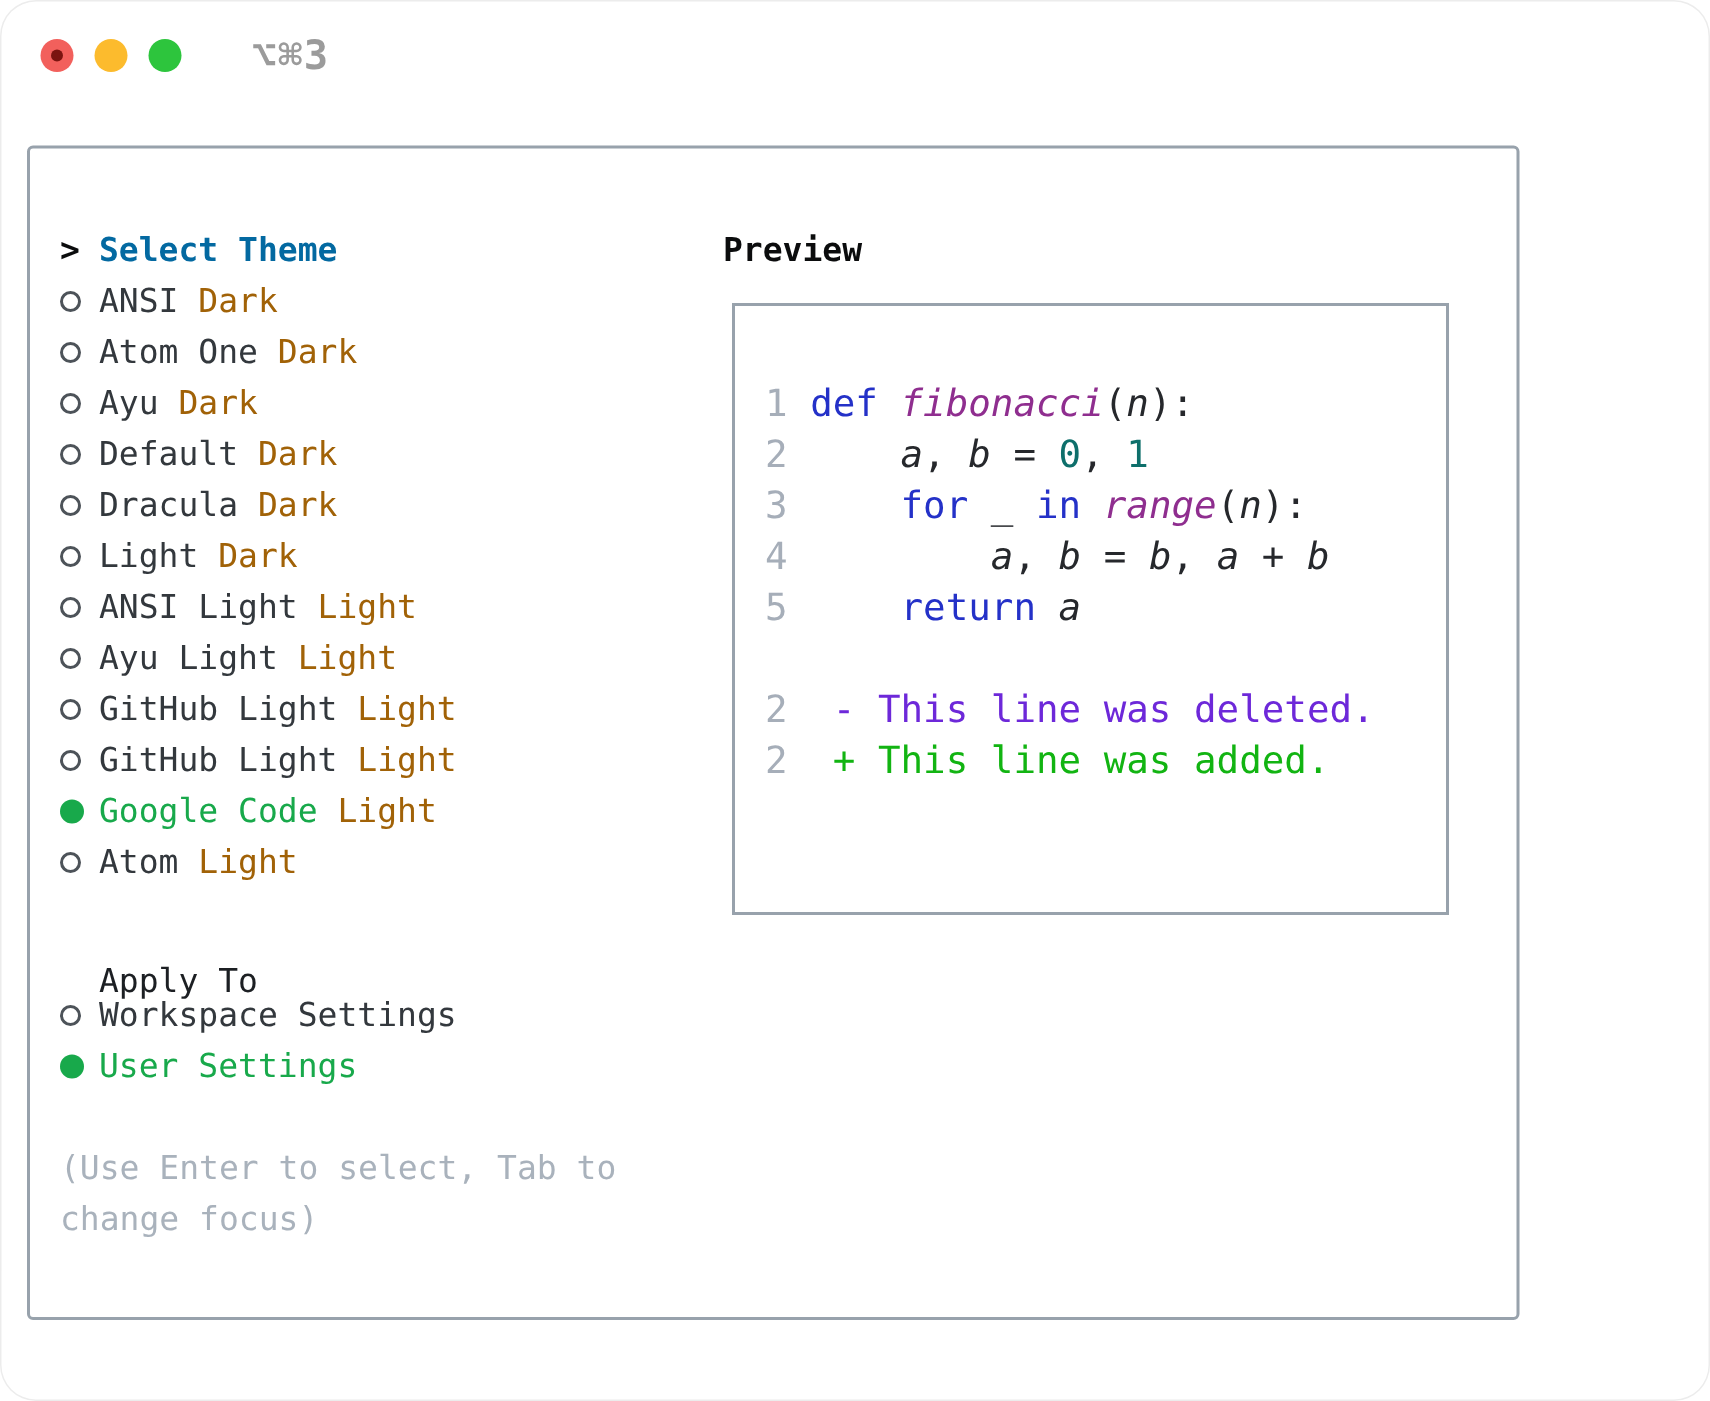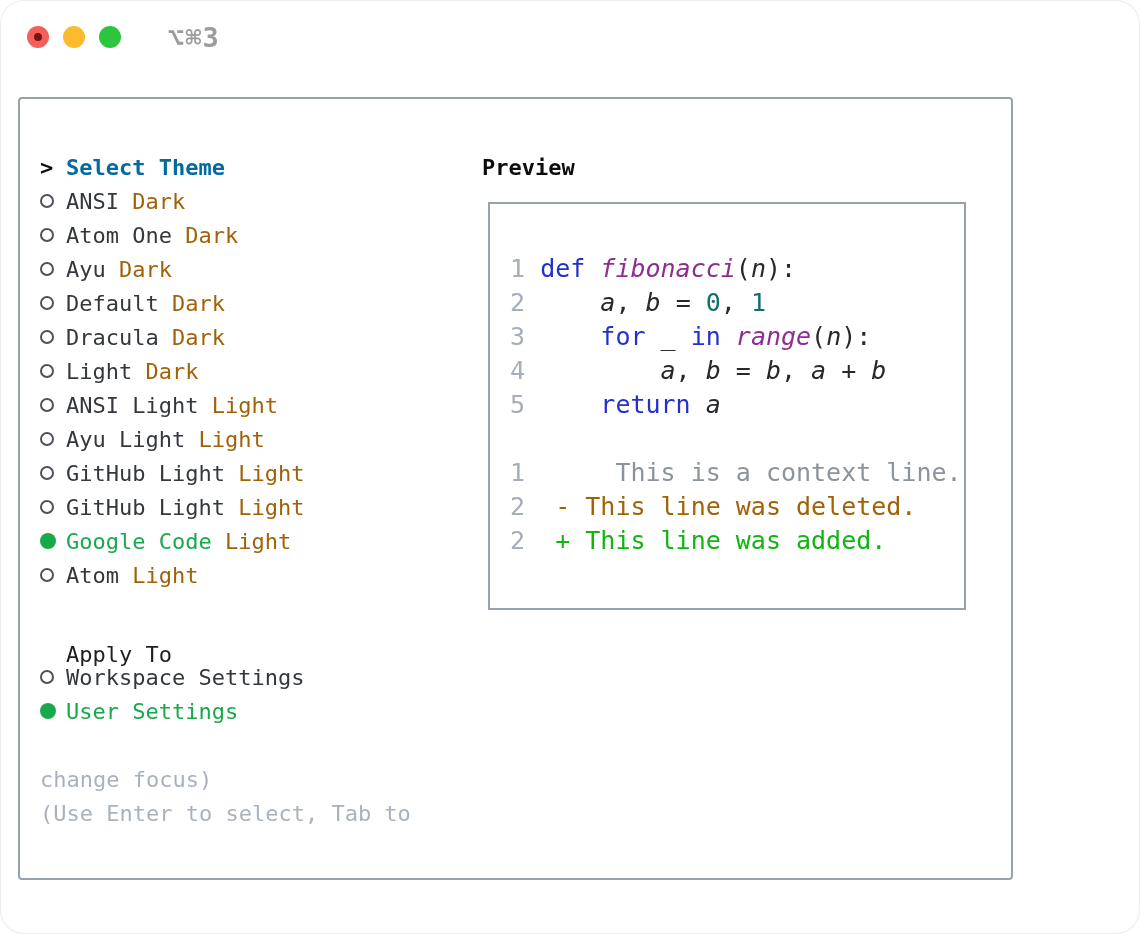--- a/index.html
+++ b/index.html
@@ -62,21 +62,21 @@
   }
   .cline { height:34px; line-height:34px; font-size:25px; white-space:pre; color:#26282c; }
   .lnum { color:#a6aeb9; }
   .diff-block { margin-top:34px; }
   .tok-k { color:#2431c8; }
   .tok-f { color:#8f2e8f; font-style:italic; }
   .tok-v { color:#26282c; font-style:italic; }
   .tok-p { color:#26282c; }
   .tok-l { color:#0e6f6b; }
   .tok-ctx { color:#8b939c; }
-  .tok-del { color:#a16207; }
+  .tok-del { color:#6d28d9; }
   .tok-add { color:#12b412; }
 </style>
 </head>
 <body>
 
 <div class="window">
 
   <div class="titlebar">
     <div class="lights">
       <div class="light light-red">
@@ -118,36 +118,35 @@
         <span class="apply-heading">Apply To</span>
       </div>
 
       <div id="apply-list">
           <div class="row"><span class="marker"><span class="dot"></span></span><span class="label">Workspace Settings</span></div>
           <div class="row"><span class="marker"><span class="dot-selected"></span></span><span class="label sel">User Settings</span></div>
         </div>
 
       <div class="row blank"></div>
 
+      <div class="hint">(Use Enter to select, Tab to</div>
       <div class="hint">change focus)</div>
-      <div class="hint">(Use Enter to select, Tab to</div>
     </div>
 
     <div class="right-col">
       <div class="preview-heading">Preview</div>
       <div class="preview-box">
         <div id="code-lines">
             <div class="cline"><span class="lnum">1</span> <span class="tok-k">def</span><span class="tok-p"> </span><span class="tok-f">fibonacci</span><span class="tok-p">(</span><span class="tok-v">n</span><span class="tok-p">):</span></div>
             <div class="cline"><span class="lnum">2</span> <span class="tok-p">    </span><span class="tok-v">a</span><span class="tok-p">, </span><span class="tok-v">b</span><span class="tok-p"> = </span><span class="tok-l">0</span><span class="tok-p">, </span><span class="tok-l">1</span></div>
             <div class="cline"><span class="lnum">3</span> <span class="tok-p">    </span><span class="tok-k">for</span><span class="tok-p"> _ </span><span class="tok-k">in</span><span class="tok-p"> </span><span class="tok-f">range</span><span class="tok-p">(</span><span class="tok-v">n</span><span class="tok-p">):</span></div>
             <div class="cline"><span class="lnum">4</span> <span class="tok-p">        </span><span class="tok-v">a</span><span class="tok-p">, </span><span class="tok-v">b</span><span class="tok-p"> = </span><span class="tok-v">b</span><span class="tok-p">, </span><span class="tok-v">a</span><span class="tok-p"> + </span><span class="tok-v">b</span></div>
             <div class="cline"><span class="lnum">5</span> <span class="tok-p">    </span><span class="tok-k">return</span><span class="tok-p"> </span><span class="tok-v">a</span></div>
           </div>
         <div id="diff-lines" class="diff-block">
-            <div class="cline"><span class="lnum">1</span> <span class="tok-ctx">     This is a context line.</span></div>
             <div class="cline"><span class="lnum">2</span> <span class="tok-p"> </span><span class="tok-del">- This line was deleted.</span></div>
             <div class="cline"><span class="lnum">2</span> <span class="tok-p"> </span><span class="tok-add">+ This line was added.</span></div>
           </div>
       </div>
     </div>
 
   </div>
 </div>
 
 </body></html>

